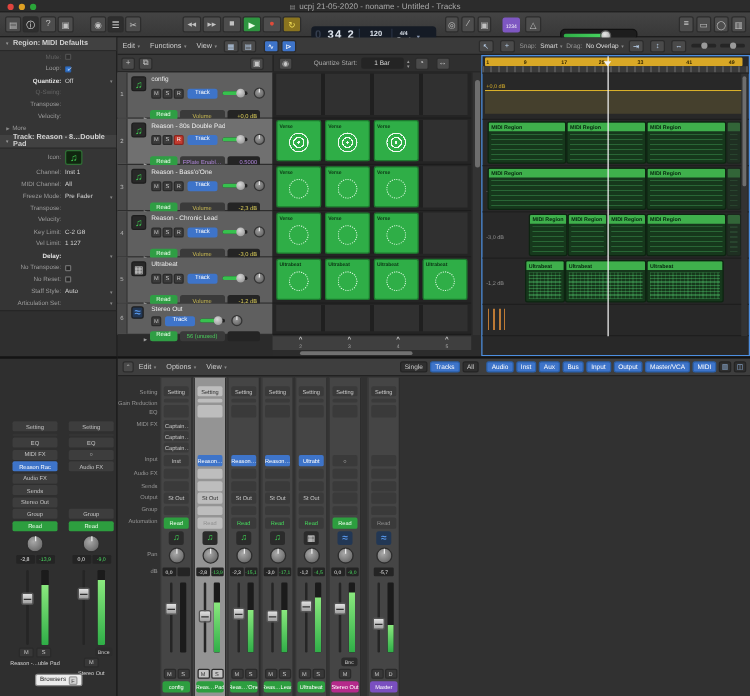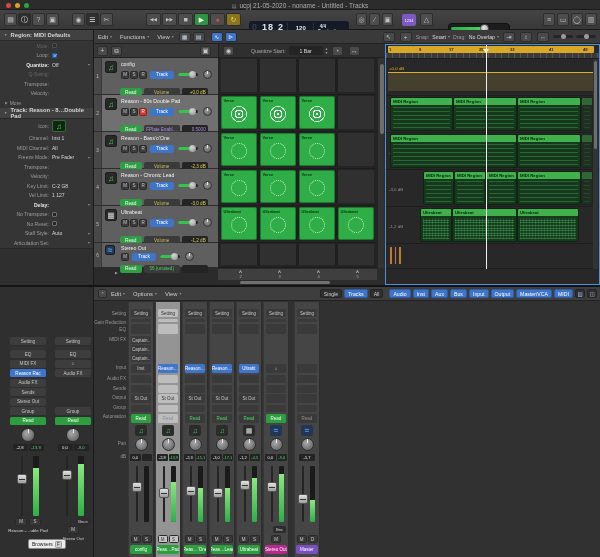--- a/index.html
+++ b/index.html
@@ -300,21 +300,21 @@
         <span data-bind="toolbar.transport.record">●</span>
       </div>
     <div class="tbtn trn cyc" style="left:226px">
         <span data-bind="toolbar.transport.cycle">↻</span>
       </div>
 
     <div id="lcd">
       <div class="lcd-sec">
         <div class="lcd-big">
             <span class="lcd-ghost" data-bind="toolbar.lcd.ghost">0</span>
-            <span data-bind="toolbar.lcd.bar">18</span>
+            <span data-bind="toolbar.lcd.bar">34</span>
             <span data-bind="toolbar.lcd.beat">2</span>
           </div>
         <div class="lcd-lbls">
             <span data-bind="toolbar.lcd.bar_label">BAR</span>
             <span data-bind="toolbar.lcd.beat_label">BEAT</span>
           </div>
       </div>
       <div class="lcd-sec">
         <span class="lcd-mid" data-bind="toolbar.lcd.tempo">120</span>
         <span class="lcd-sub" data-bind="toolbar.lcd.tempo_label">KEEP TEMPO</span>

